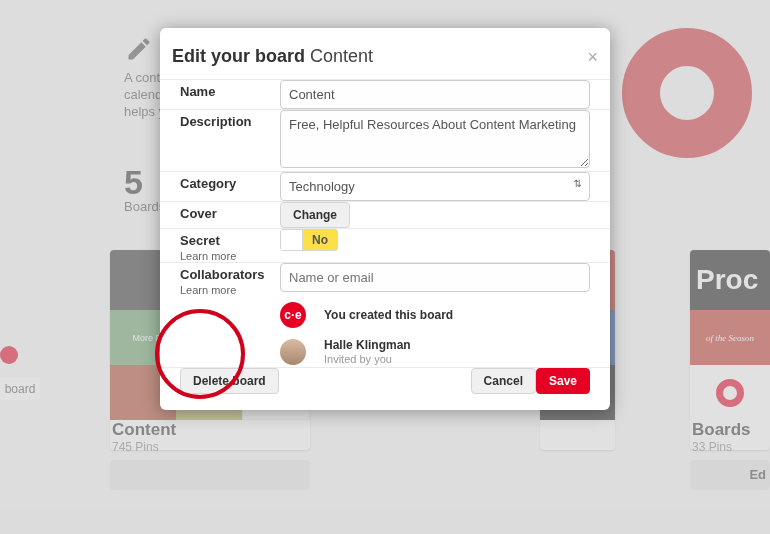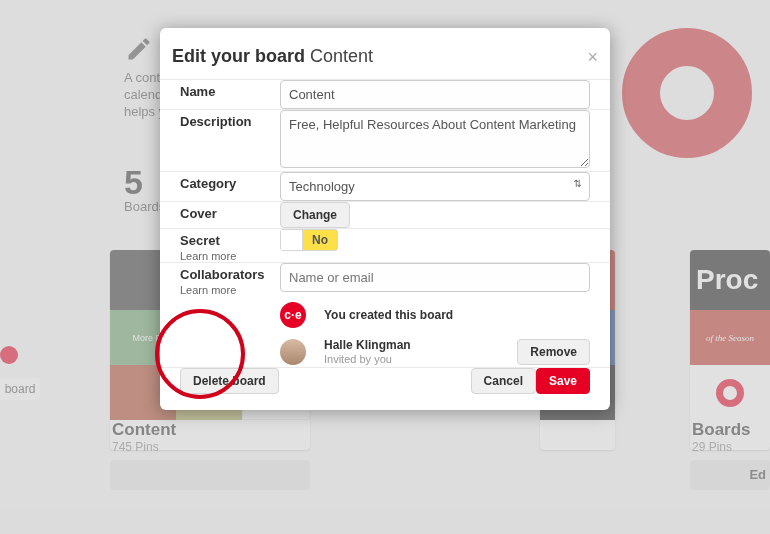--- a/index.html
+++ b/index.html
@@ -372,21 +372,21 @@
     <div class="card-row">
       <div class="tile" style="background:#c0392b;font-style:italic;font-family:serif">of the Season</div>
     </div>
     <div class="card-row">
       <div class="tile" style="background:#fff">
         <div style="width:28px;height:28px;border-radius:50%;border:7px solid #e60023"></div>
       </div>
     </div>
   </div>
   <div class="bg-card-title" style="left:692px">Boards</div>
-  <div class="bg-card-pins" style="left:692px">29 Pins</div>
+  <div class="bg-card-pins" style="left:692px">33 Pins</div>
   <div class="bg-edit-btn" style="left:690px;width:80px;text-align:right;padding-right:4px">Ed</div>
 </div>
 
 <div class="backdrop"></div>
 
 <div class="modal">
   <div class="modal-title-row">
     <div class="modal-title">
       <b>Edit your board</b><span> Content</span>
     </div>
@@ -446,21 +446,20 @@
       <div class="collab-item">
         <div class="avatar red">c·e</div>
         <div class="info"><b>You created this board</b></div>
       </div>
       <div class="collab-item">
         <div class="avatar face"></div>
         <div class="info">
           <div><b>Halle Klingman</b></div>
           <div class="sub">Invited by you</div>
         </div>
-        <span class="btn">Remove</span>
       </div>
     </div>
   </div>
 
   <div class="modal-footer">
     <span class="btn">Delete board</span>
     <div class="right">
       <span class="btn">Cancel</span>
       <span class="btn red">Save</span>
     </div>

